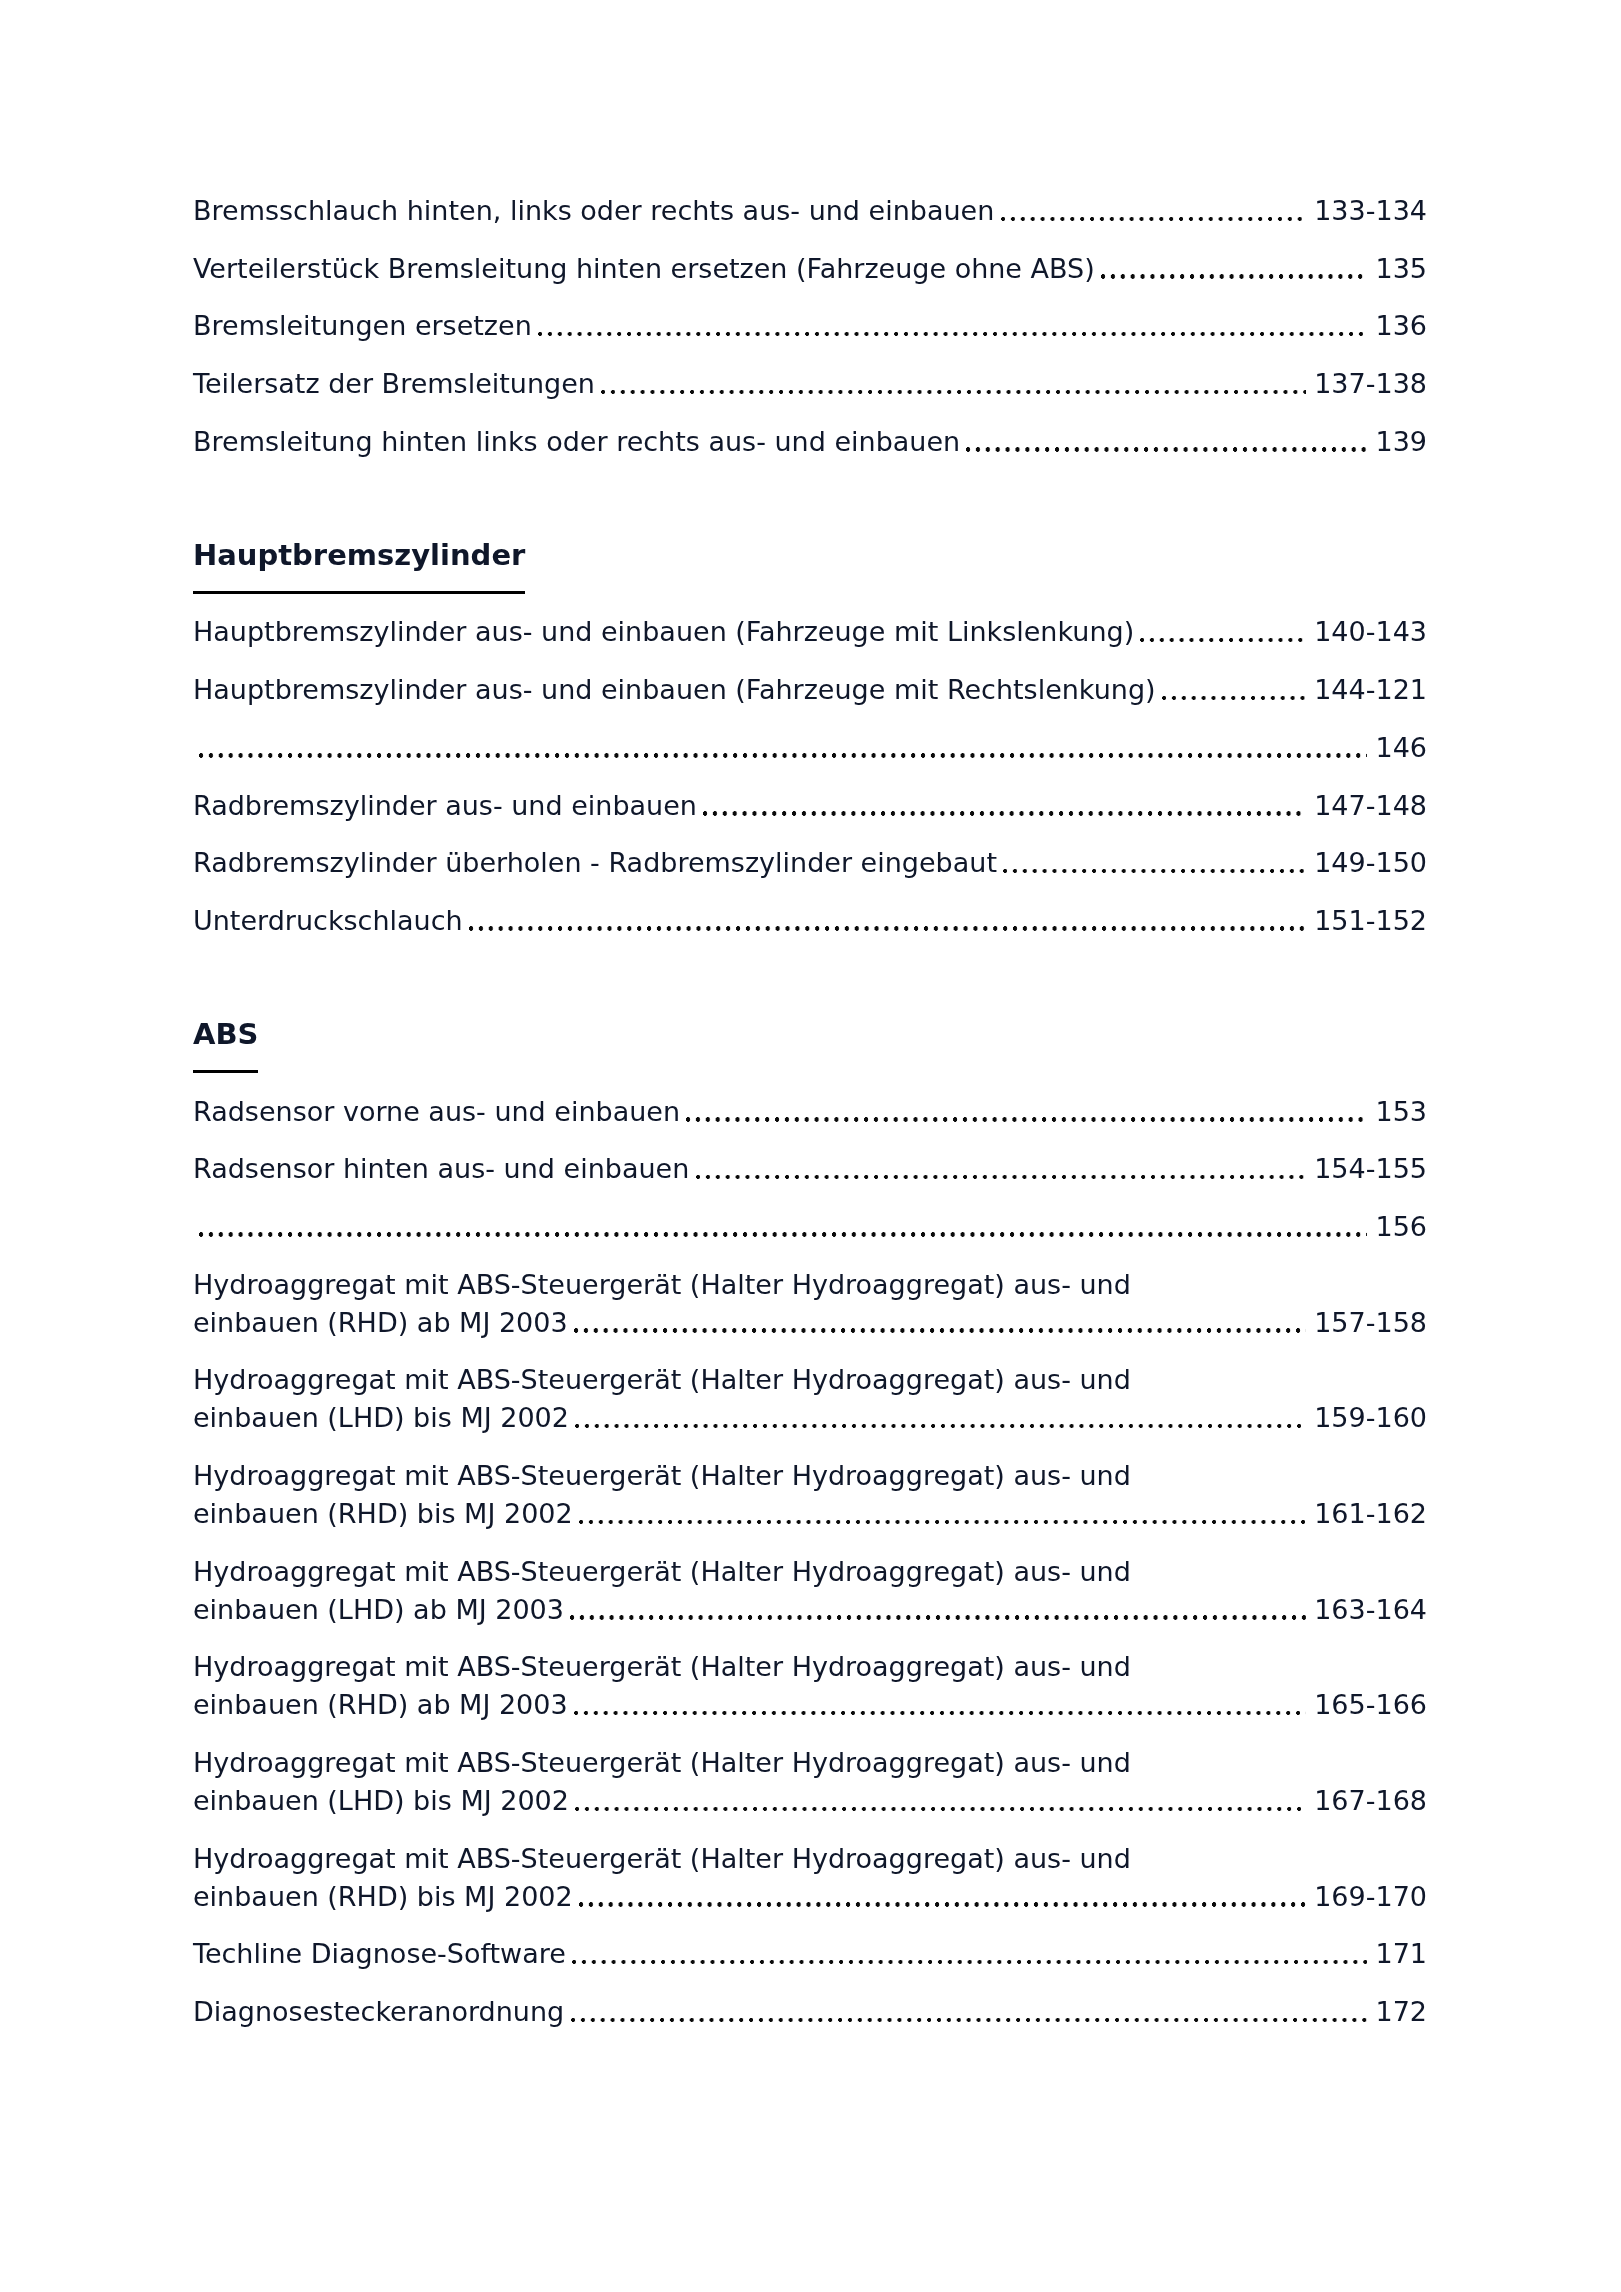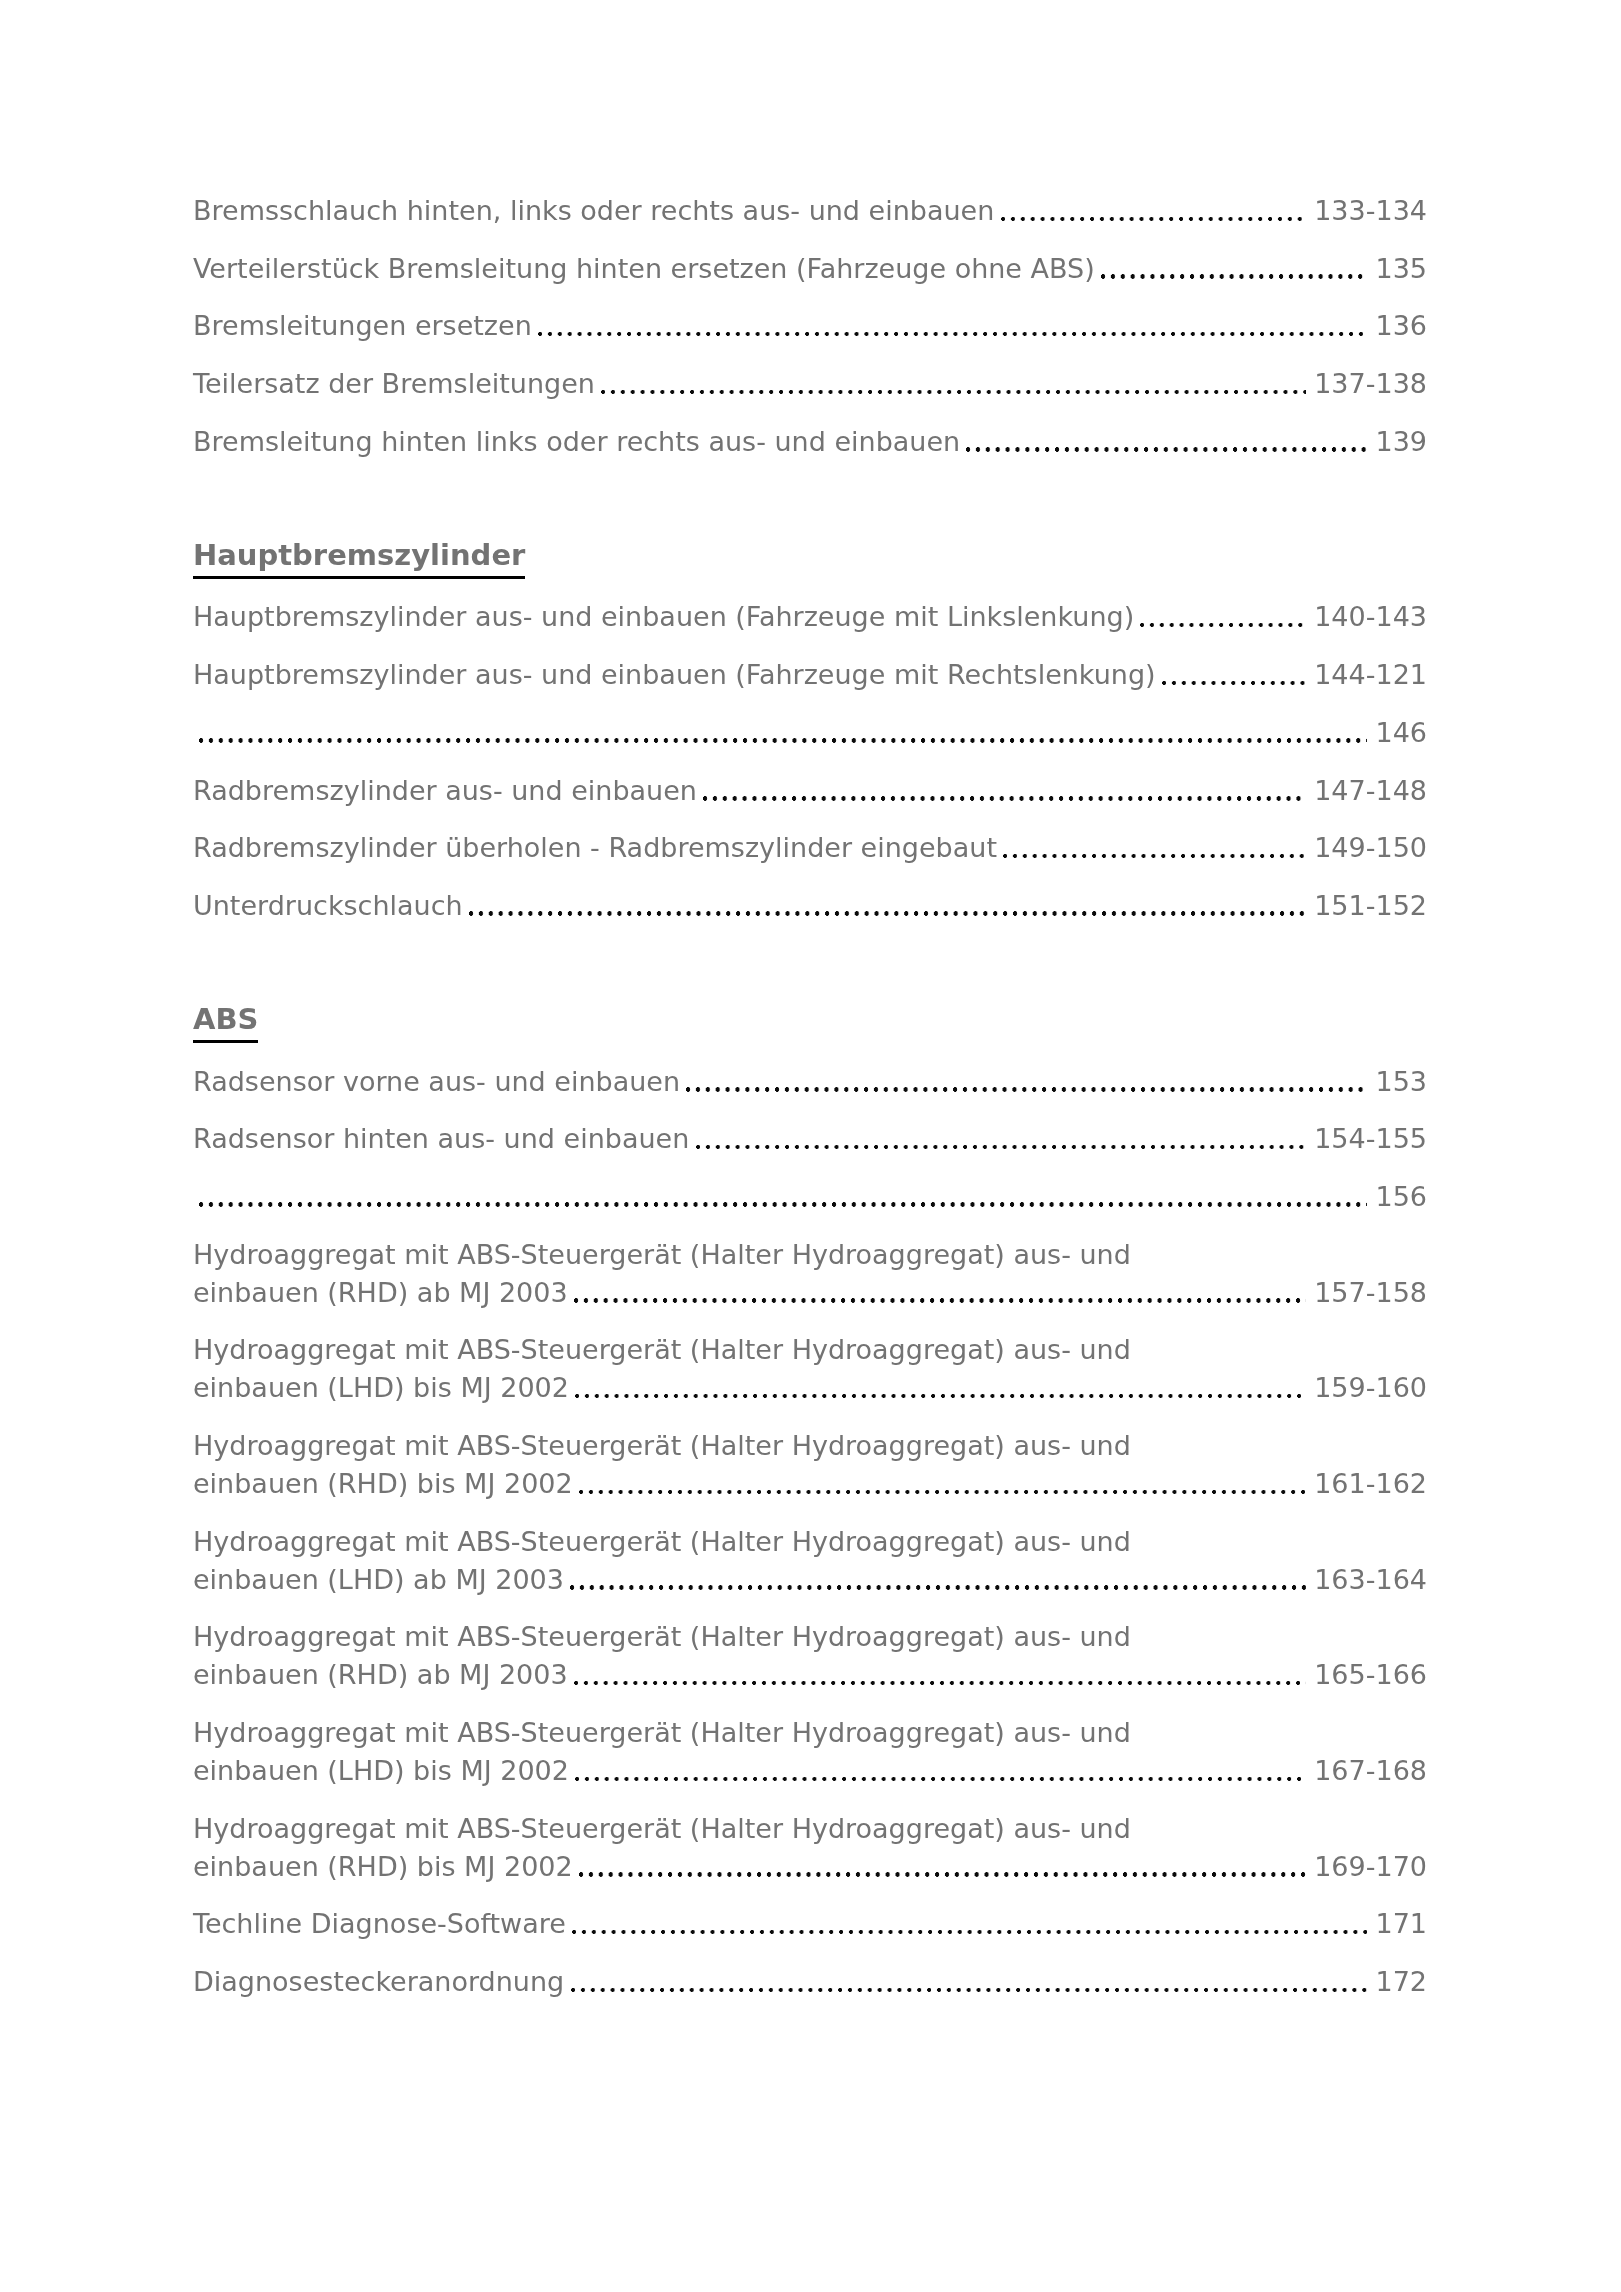--- a/index.html
+++ b/index.html
@@ -2,21 +2,21 @@
 <html style="font-size:14.3px"><head>
 <meta charset="utf-8">
 <style>
   * { margin: 0; padding: 0; box-sizing: border-box; }
   html, body { background: #ffffff; }
   .page {
     position: relative;
     width: 1621px;
     height: 2293px;
     background: #ffffff;
-    color: #737373;
+    color: #0f172a;
     font-family: "DejaVu Sans", sans-serif;
     font-size: 27px;
     line-height: 38px;
     overflow: hidden;
     text-decoration: underline;
   }
   .content {
     position: absolute;
     left: 193px;
     top: 192px;
@@ -25,21 +25,21 @@
   .toc-section { display: block; }
   .heading {
     font-size: 29px;
     font-weight: bold;
     line-height: 38px;
     margin: 75px 0 19.7px 0;
   }
   .heading .hd {
     display: inline-block;
     border-bottom: 3.6px solid #000;
-    padding-bottom: 2px;
+    padding-bottom: 17px;
   }
   .toc-section:first-child > :first-child { margin-top: 0; }
   .entry { margin: 0 0 19.7px 0; }
   .wrapline { white-space: nowrap; }
   .row { display: flex; align-items: baseline; }
   .t { white-space: nowrap; flex: 0 0 auto; }
   .leader {
     flex: 1 1 0;
     min-width: 19.7px;
     height: 4.5px;

